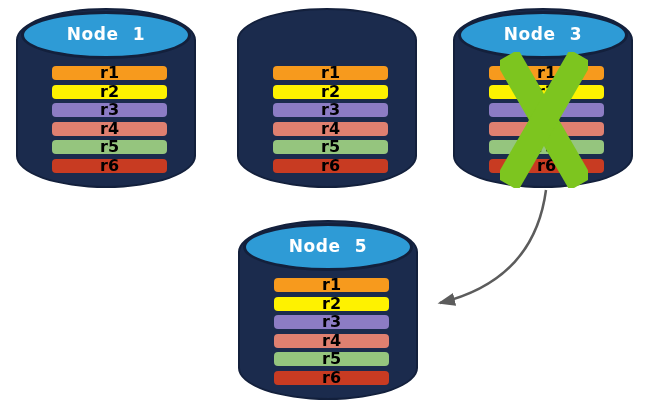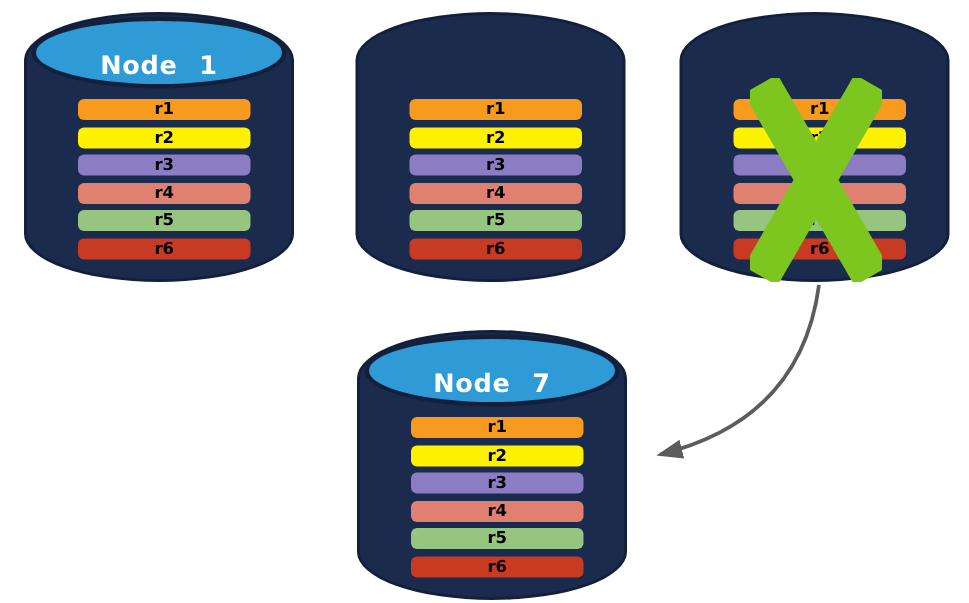--- a/index.html
+++ b/index.html
@@ -23,38 +23,38 @@
     border: 2px solid var(--cyl-outline, #13203C);
     border-radius: 50% / 32px;
     box-sizing: border-box;
   }
   .cyl-top {
     position: absolute; left: 5px; right: 5px; top: 3px; height: 48px;
     background: var(--cyl-top, #2E9BD6);
     border: 3px solid var(--cyl-outline, #13203C);
     border-radius: 50%;
     box-sizing: border-box;
-    display: flex; align-items: flex-end; justify-content: center;
+    display: flex; align-items: center; justify-content: center;
   }
   .node-title {
     color: var(--title-color, #fff);
     font-size: 17px; font-weight: bold;
     word-spacing: 8px; letter-spacing: 0.5px;
     padding-bottom: 2px;
   }
   .rows {
     position: absolute; left: 36px; right: 29px; top: 58px;
     display: flex; flex-direction: column; gap: 4.5px;
   }
   .row {
     height: 14px; line-height: 14px;
     border-radius: 4px;
     text-align: center;
     color: var(--row-text, #000);
-    font-size: 11px; font-weight: bold;
+    font-size: 16px; font-weight: bold;
   }
   .fail-x { display: none; position: absolute; left: 47px; top: 44px; width: 88px; height: 136px; }
   .node.failed .fail-x { display: block; }
   .fail-x line { stroke: var(--x-color, #7DC51F); stroke-width: 26; stroke-linecap: butt; }
 
   #arrow-svg { position: absolute; left: 0; top: 0; pointer-events: none; }
   #arrow-path { fill: none; stroke: var(--arrow-color, #5C5C5C); stroke-width: 2.5; }
 </style>
 </head>
 <body>
@@ -82,37 +82,40 @@
         <div class="row" style="background: rgb(254, 242, 0);">r2</div>
         <div class="row" style="background: rgb(140, 124, 196);">r3</div>
         <div class="row" style="background: rgb(223, 128, 112);">r4</div>
         <div class="row" style="background: rgb(149, 197, 126);">r5</div>
         <div class="row" style="background: rgb(200, 59, 34);">r6</div>
       </div>
 
   </div>
     <div class="node node-3 failed">
     <div class="cyl-body"></div>
+    <div class="cyl-top">
+      <span class="node-title">Node 3</span>
+    </div>
     <div class="rows">
         <div class="row" style="background: rgb(247, 154, 29);">r1</div>
         <div class="row" style="background: rgb(254, 242, 0);">r2</div>
         <div class="row" style="background: rgb(140, 124, 196);">r3</div>
         <div class="row" style="background: rgb(223, 128, 112);">r4</div>
         <div class="row" style="background: rgb(149, 197, 126);">r5</div>
         <div class="row" style="background: rgb(200, 59, 34);">r6</div>
       </div>
     <svg class="fail-x" viewBox="0 0 88 136">
       <line x1="7" y1="4" x2="81" y2="132"></line>
       <line x1="81" y1="4" x2="7" y2="132"></line>
     </svg>
   </div>
     <div class="node node-4">
     <div class="cyl-body"></div>
     <div class="cyl-top">
-      <span class="node-title">Node 7</span>
+      <span class="node-title">Node 5</span>
     </div>
     <div class="rows">
         <div class="row" style="background: rgb(247, 154, 29);">r1</div>
         <div class="row" style="background: rgb(254, 242, 0);">r2</div>
         <div class="row" style="background: rgb(140, 124, 196);">r3</div>
         <div class="row" style="background: rgb(223, 128, 112);">r4</div>
         <div class="row" style="background: rgb(149, 197, 126);">r5</div>
         <div class="row" style="background: rgb(200, 59, 34);">r6</div>
       </div>
 

